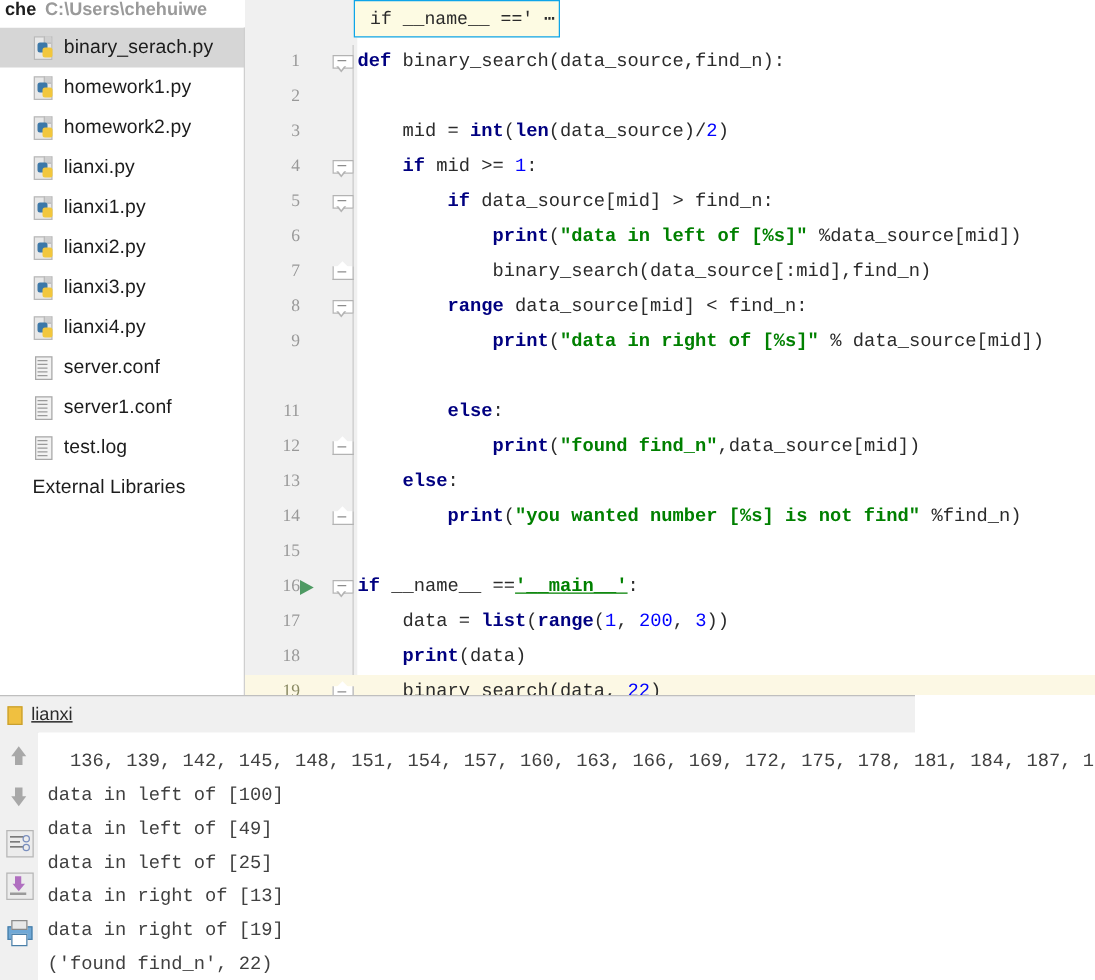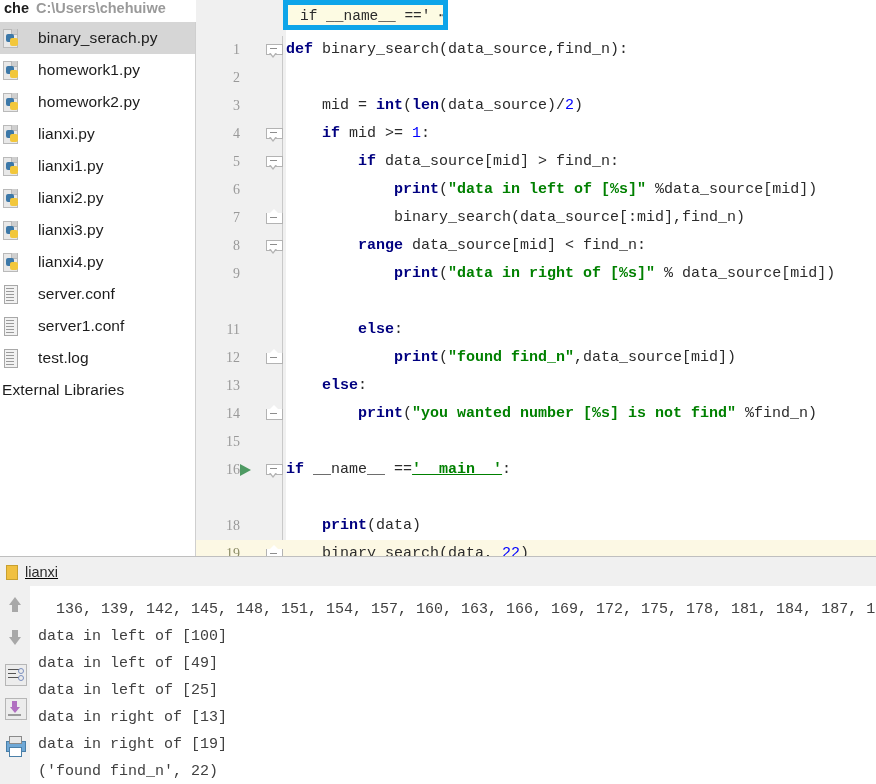--- a/index.html
+++ b/index.html
@@ -14,22 +14,22 @@
 
   
   .pathbar{position:absolute;left:0;top:0;width:200px;height:38px;
     background:#fff;display:flex;align-items:flex-start;overflow:hidden;white-space:nowrap;}
   .pathbar .proj{font-weight:bold;font-size:14.5px;color:#1d1d1d;padding-left:4px;}
   .pathbar .path{font-size:14.5px;color:#9a9a9a;padding-left:7px;font-weight:bold;}
 
   
   .tree{position:absolute;left:0;top:22px;width:196px;height:534px;background:#fff;
         overflow:hidden;}
-  .tree-row{height:32px;display:flex;align-items:center;padding-left:2px;
-            white-space:nowrap;overflow:hidden;gap:11px;}
+  .tree-row{height:32px;display:flex;align-items:center;padding-left:26px;
+            white-space:nowrap;overflow:hidden;}
   .tree-row.selected{background:#d6d6d6;}
   .tree-label{font-size:15.5px;color:#1c1c1c;padding-left:8px;letter-spacing:0.1px;}
   .tree-row.nolabelicon .tree-label{padding-left:0;}
 
   
   .ic{width:17px;height:19px;position:relative;flex:0 0 auto;}
   .ic .page{position:absolute;left:1px;top:0;width:13px;height:17px;background:#e8e8e8;
       border:1px solid #b9b9b9;}
   .ic .fold{position:absolute;left:9px;top:0;width:5px;height:5px;background:#cfcfcf;
       border-left:1px solid #b9b9b9;border-bottom:1px solid #b9b9b9;}
@@ -80,27 +80,27 @@
 
   
   .kw{color:#000080;font-weight:bold;}
   .fn{color:#000080;font-weight:bold;}
   .str{color:#008000;font-weight:bold;}
   .num2{color:#0000ff;}
   .mainstr{color:#008000;font-weight:bold;text-decoration:underline;}
 
   
   .crumb{position:absolute;left:283px;top:0;width:165px;height:30px;background:#fdfbe3;
-     border:5px solid #0ea5e9;display:flex;align-items:center;padding-left:12px;
+     border:1px solid #0ea5e9;display:flex;align-items:center;padding-left:12px;
      font-family:"Liberation Mono",monospace;font-size:14.5px;color:#2b2b2b;
      box-sizing:border-box;white-space:nowrap;overflow:hidden;}
 
   
   .runpanel{position:absolute;left:0;top:556px;width:876px;height:228px;background:#fff;}
-  .runtabs{position:absolute;left:0;top:0;width:876px;height:30px;background:#f0f0f0;
+  .runtabs{position:absolute;left:0;top:0;width:732px;height:30px;background:#f0f0f0;
      border-top:1px solid #bfbfbf;border-bottom:1px solid #cfcfcf;display:flex;align-items:center;text-decoration:underline;}
   .runtab{display:flex;align-items:center;padding-left:6px;}
   .runtab .lbl{font-size:14.5px;color:#2b2b2b;padding-left:7px;}
   .runicon{width:10px;height:13px;background:#f0c040;border:1px solid #c8a030;}
   .toolcol{position:absolute;left:0;top:30px;width:30px;height:198px;background:#f0f0f0;
      border-right:1px solid #cfcfcf;}
   .tbtn{position:absolute;left:3px;width:24px;height:24px;}
   .arrU{position:absolute;left:6px;top:5px;width:0;height:0;
      border-left:6px solid transparent;border-right:6px solid transparent;
      border-bottom:8px solid #a8a8a8;}
@@ -348,20 +348,24 @@
         <span class="num">16</span>
         <span class="codetxt"><span class="kw">if</span> __name__ ==<span class="mainstr">'__main__'</span>:</span>
         <span class="fm" style="top: 8px;">
           <span class="box"></span>
           <span class="tip"></span>
           <span class="tipi"></span>
           <span class="minus"></span>
         </span>
         <span class="runarrow"></span>
       </div>
+      <div class="row" style="top: 484px; left: 0px; width: 680px;">
+        <span class="num">17</span>
+        <span class="codetxt">    data = <span class="fn">list</span>(<span class="fn">range</span>(<span class="num2">1</span>, <span class="num2">200</span>, <span class="num2">3</span>))</span>
+      </div>
       <div class="row" style="top: 512px; left: 0px; width: 680px;">
         <span class="num">18</span>
         <span class="codetxt">    <span class="fn">print</span>(data)</span>
       </div>
       <div class="row cur" style="top: 540px; left: 0px; width: 680px;">
         <span class="num">19</span>
         <span class="codetxt">    binary_search(data, <span class="num2">22</span>)</span>
         <span class="fm endm" style="top: 9px;">
           <span class="box"></span>
           <span class="cap"></span>

